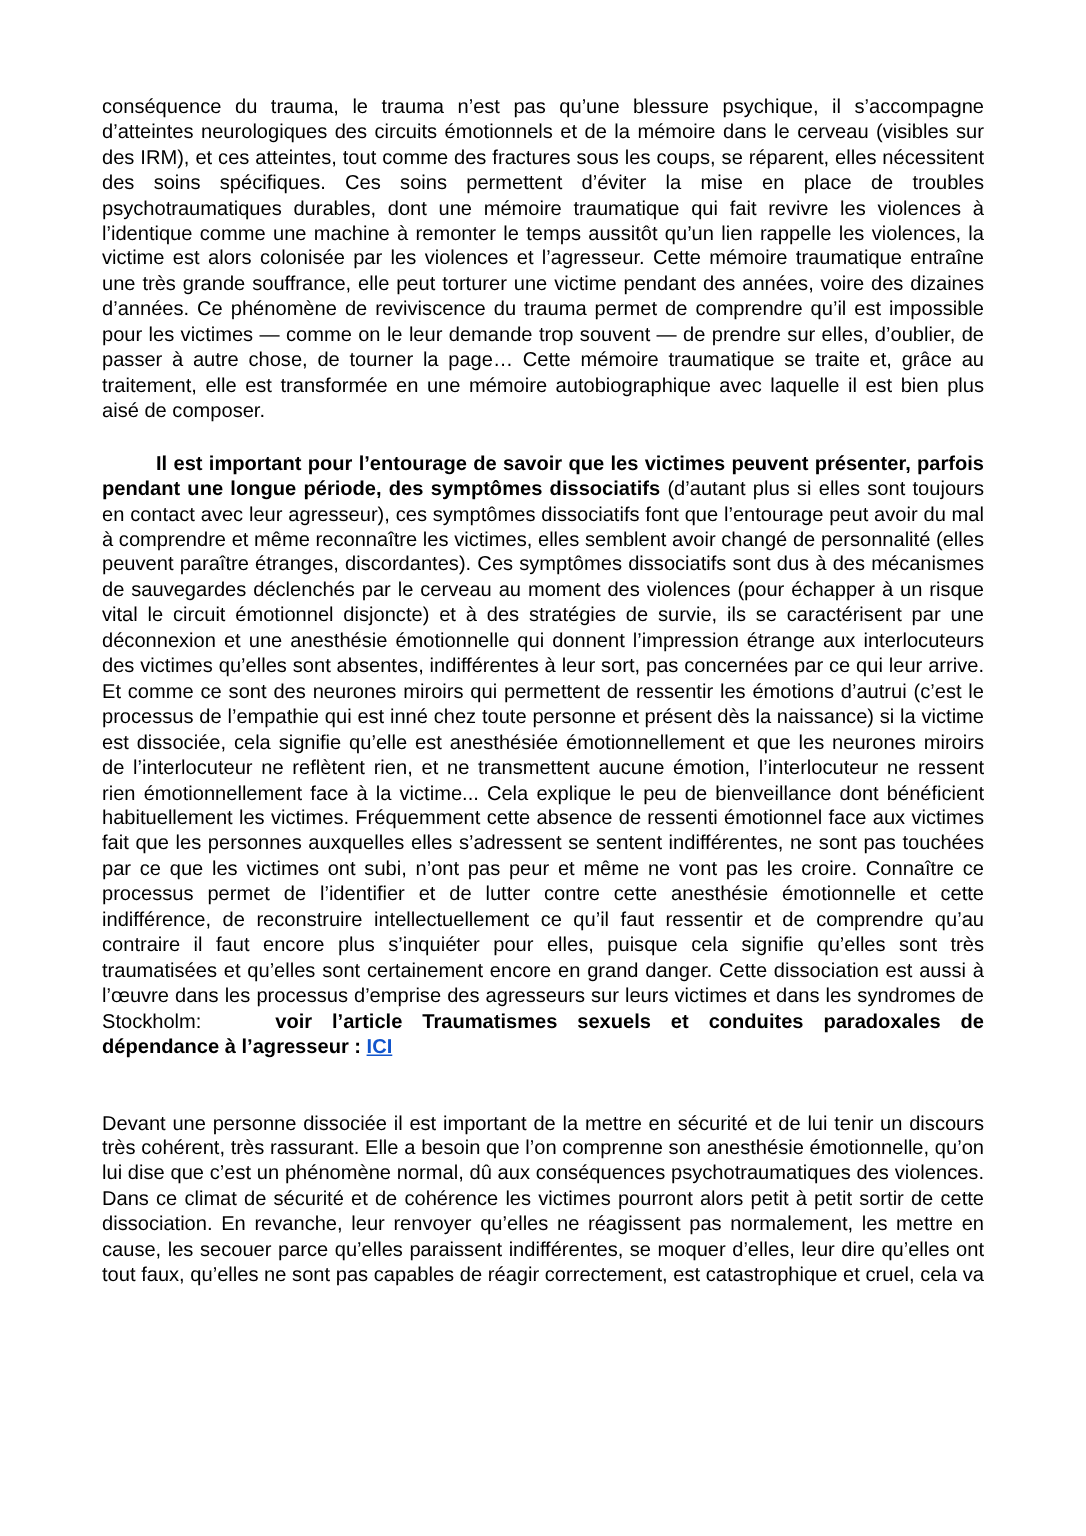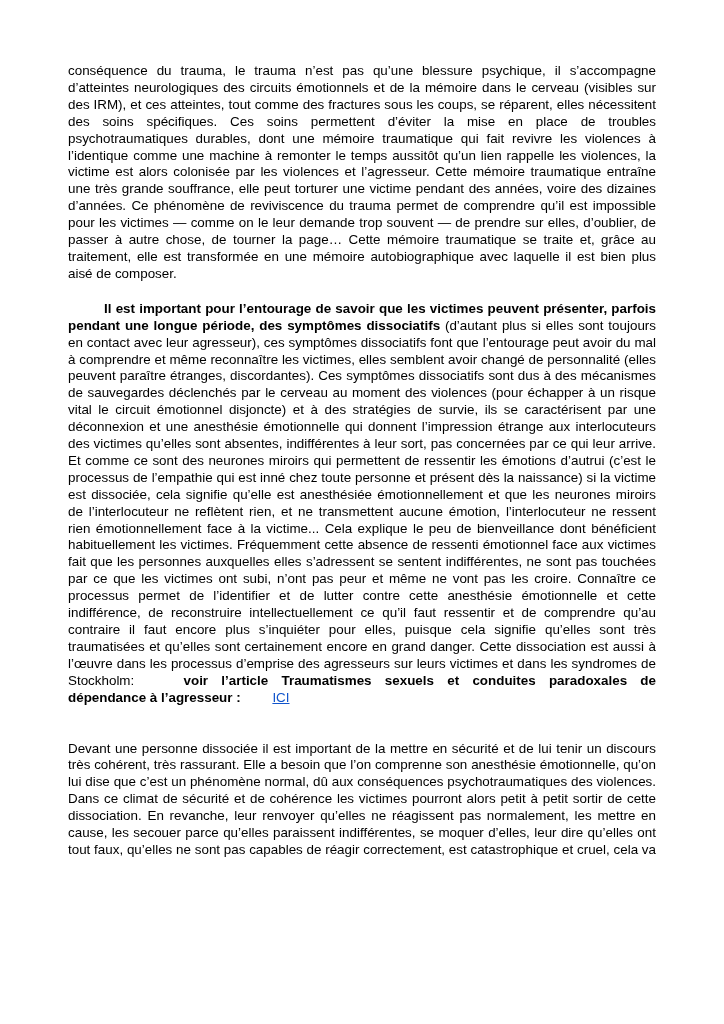--- a/index.html
+++ b/index.html
@@ -26,24 +26,23 @@
   }
   .para-mid {
     margin-bottom: 34px;
   }
   .para b {
     font-weight: bold;
     margin-left: 36px;
   }
   .link {
     color: #1155cc;
-    font-weight: normal;
+    font-weight: bold;
     text-decoration: underline;
     cursor: pointer;
-    margin-left: 28px;
   }
 </style>
 </head>
 <body>
 
 <div class="page">
 
   <p class="para"><span>conséquence du trauma, le trauma n’est pas qu’une blessure psychique, il s’accompagne d’atteintes neurologiques des circuits émotionnels et de la mémoire dans le cerveau (visibles sur des IRM), et ces atteintes, tout comme des fractures sous les coups, se réparent, elles nécessitent des soins spécifiques. Ces soins permettent d’éviter la mise en place de troubles psychotraumatiques durables, dont une mémoire traumatique qui fait revivre les violences à l’identique comme une machine à remonter le temps aussitôt qu’un lien rappelle les violences, la victime est alors colonisée par les violences et l’agresseur. Cette mémoire traumatique entraîne une très grande souffrance, elle peut torturer une victime pendant des années, voire des dizaines d’années. Ce phénomène de reviviscence du trauma permet de comprendre qu’il est impossible pour les victimes — comme on le leur demande trop souvent — de prendre sur elles, d’oublier, de passer à autre chose, de tourner la page… Cette mémoire traumatique se traite et, grâce au traitement, elle est transformée en une mémoire autobiographique avec laquelle il est bien plus aisé de composer.</span></p>
 
   <p class="para para-mid"><b>Il est important pour l’entourage de savoir que les victimes peuvent présenter, parfois pendant une longue période, des symptômes dissociatifs</b><span> (d’autant plus si elles sont toujours en contact avec leur agresseur), ces symptômes dissociatifs font que l’entourage peut avoir du mal à comprendre et même reconnaître les victimes, elles semblent avoir changé de personnalité (elles peuvent paraître étranges, discordantes). Ces symptômes dissociatifs sont dus à des mécanismes de sauvegardes déclenchés par le cerveau au moment des violences (pour échapper à un risque vital le circuit émotionnel disjoncte) et à des stratégies de survie, ils se caractérisent par une déconnexion et une anesthésie émotionnelle qui donnent l’impression étrange aux interlocuteurs des victimes qu’elles sont absentes, indifférentes à leur sort, pas concernées par ce qui leur arrive. Et comme ce sont des neurones miroirs qui permettent de ressentir les émotions d’autrui (c’est le processus de l’empathie qui est inné chez toute personne et présent dès la naissance) si la victime est dissociée, cela signifie qu’elle est anesthésiée émotionnellement et que les neurones miroirs de l’interlocuteur ne reflètent rien, et ne transmettent aucune émotion, l’interlocuteur ne ressent rien émotionnellement face à la victime... Cela explique le peu de bienveillance dont bénéficient habituellement les victimes. Fréquemment cette absence de ressenti émotionnel face aux victimes fait que les personnes auxquelles elles s’adressent se sentent indifférentes, ne sont pas touchées par ce que les victimes ont subi, n’ont pas peur et même ne vont pas les croire. Connaître ce processus permet de l’identifier et de lutter contre cette anesthésie émotionnelle et cette indifférence, de reconstruire intellectuellement ce qu’il faut ressentir et de comprendre qu’au contraire il faut encore plus s’inquiéter pour elles, puisque cela signifie qu’elles sont très traumatisées et qu’elles sont certainement encore en grand danger. Cette dissociation est aussi à l’œuvre dans les processus d’emprise des agresseurs sur leurs victimes et dans les syndromes de Stockholm: </span><b>voir l’article Traumatismes sexuels et conduites paradoxales de dépendance à l’agresseur : </b><a class="link" href="#">ICI</a></p>

